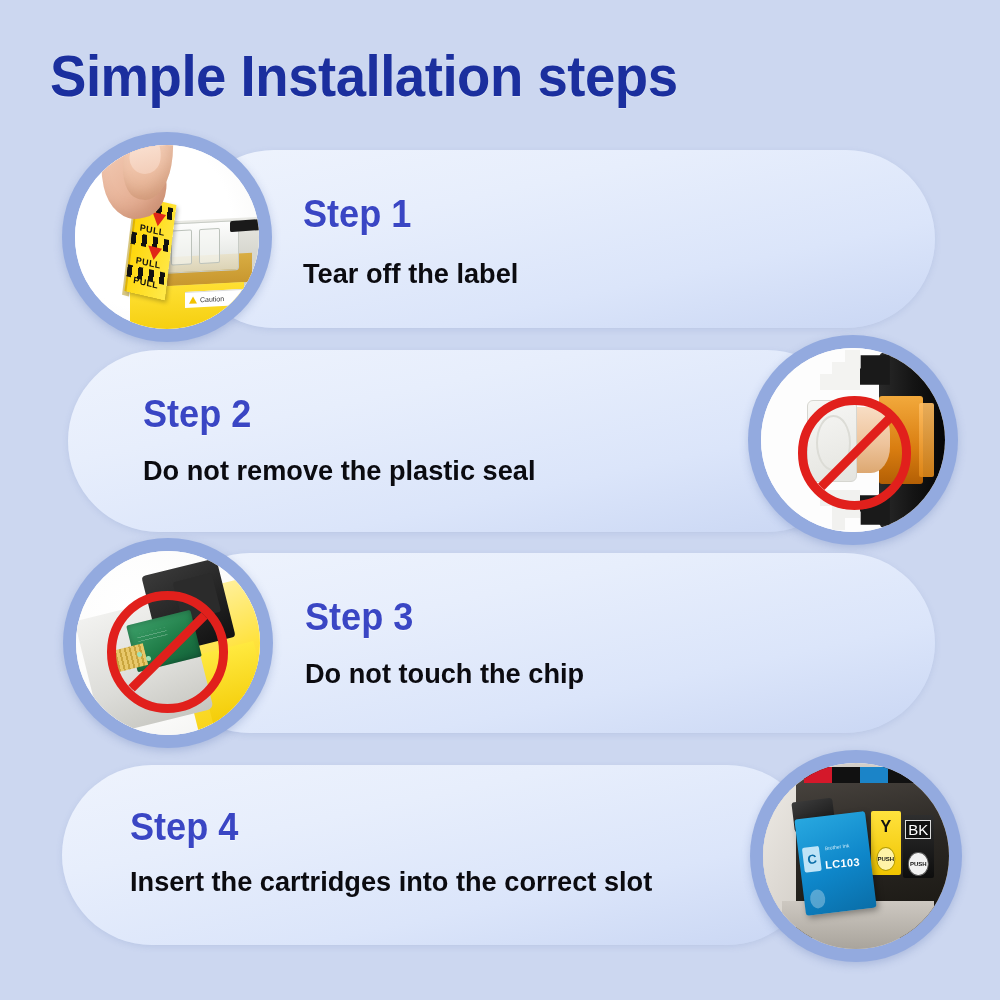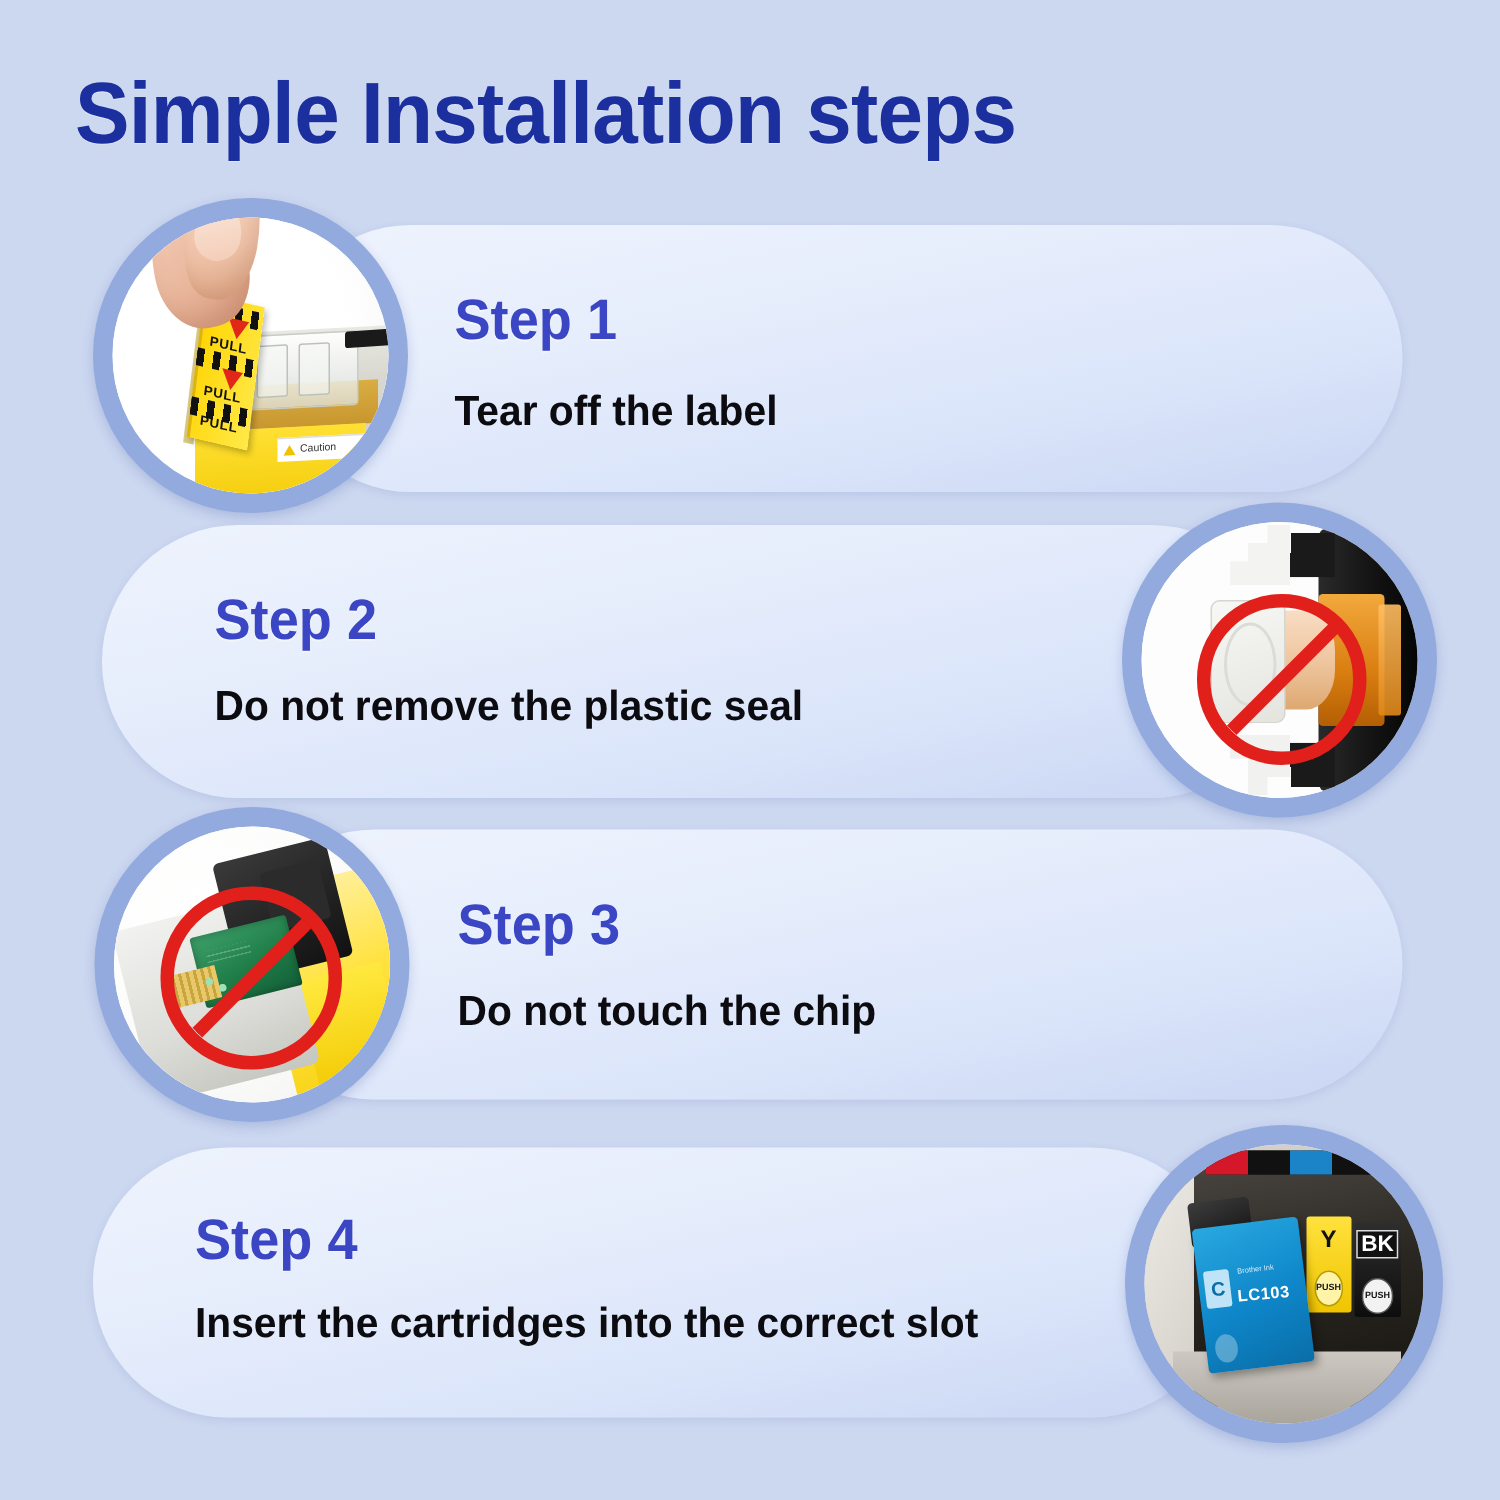--- a/index.html
+++ b/index.html
@@ -192,21 +192,21 @@
   .p4-ylw{position:absolute;left:58%;top:26%;width:16%;height:34%;
       background:linear-gradient(180deg,#ffe23d,#f0c400);border-radius:2px;}
   .p4-ylw .lbl{position:absolute;left:50%;top:10%;transform:translateX(-50%);
       font-size:16px;font-weight:bold;color:#111;}
   .p4-ylw .push{position:absolute;left:50%;bottom:6%;transform:translateX(-50%);
       width:58%;height:34%;border-radius:50%;background:#fff3a8;border:1px solid #b59c00;
       display:flex;align-items:center;justify-content:center;font-size:6px;font-weight:bold;color:#111;}
   .p4-bk{position:absolute;left:75%;top:28%;width:17%;height:34%;
       background:linear-gradient(180deg,#2e2e2e,#0d0d0d);border-radius:2px;}
   .p4-bk .lbl{position:absolute;left:50%;top:8%;transform:translateX(-50%);
-      font-size:15px;font-weight:bold;color:#fff;background:#111;padding:0 2px;
+      font-size:15px;font-weight:normal;color:#fff;background:#111;padding:0 2px;
       border:1px solid #ddd;text-align:right;}
   .p4-bk .push{position:absolute;left:50%;bottom:4%;transform:translateX(-50%);
       width:58%;height:34%;border-radius:50%;background:#f2f2f2;border:1px solid #555;
       display:flex;align-items:center;justify-content:center;font-size:6px;font-weight:bold;color:#111;}
 
   
   .noSign{position:absolute;border-radius:50%;border-style:solid;border-color:#e1201c;}
   .noSign:after{content:"";position:absolute;left:50%;top:50%;
       width:100%;height:0;border-top-style:solid;border-top-color:#e1201c;
       transform:translate(-50%,-50%) rotate(-45deg);}

